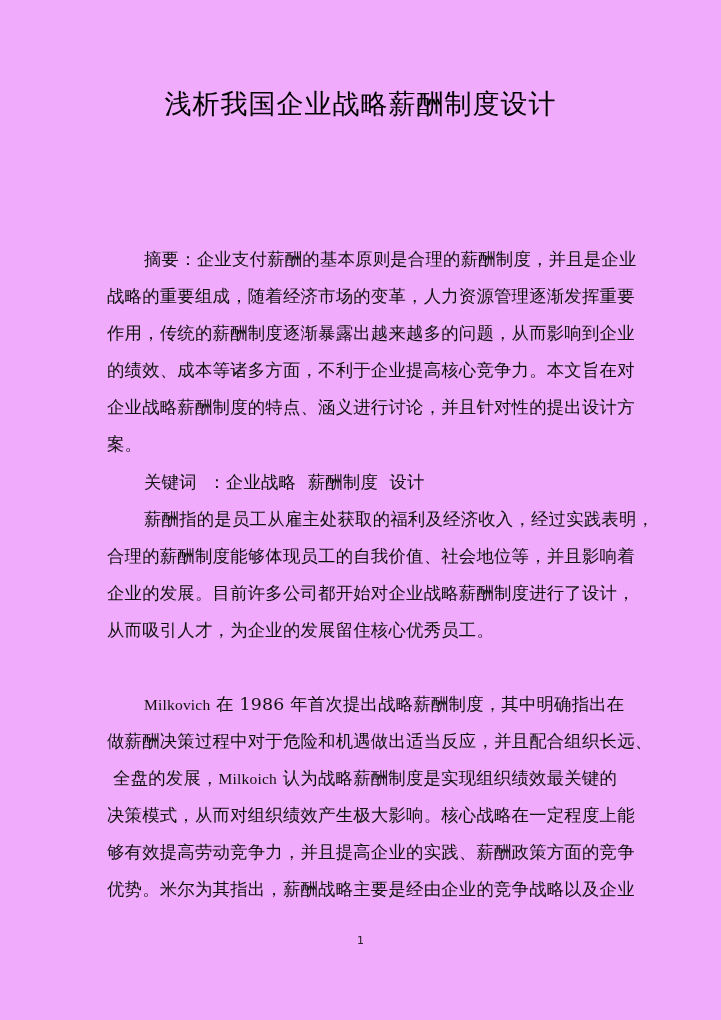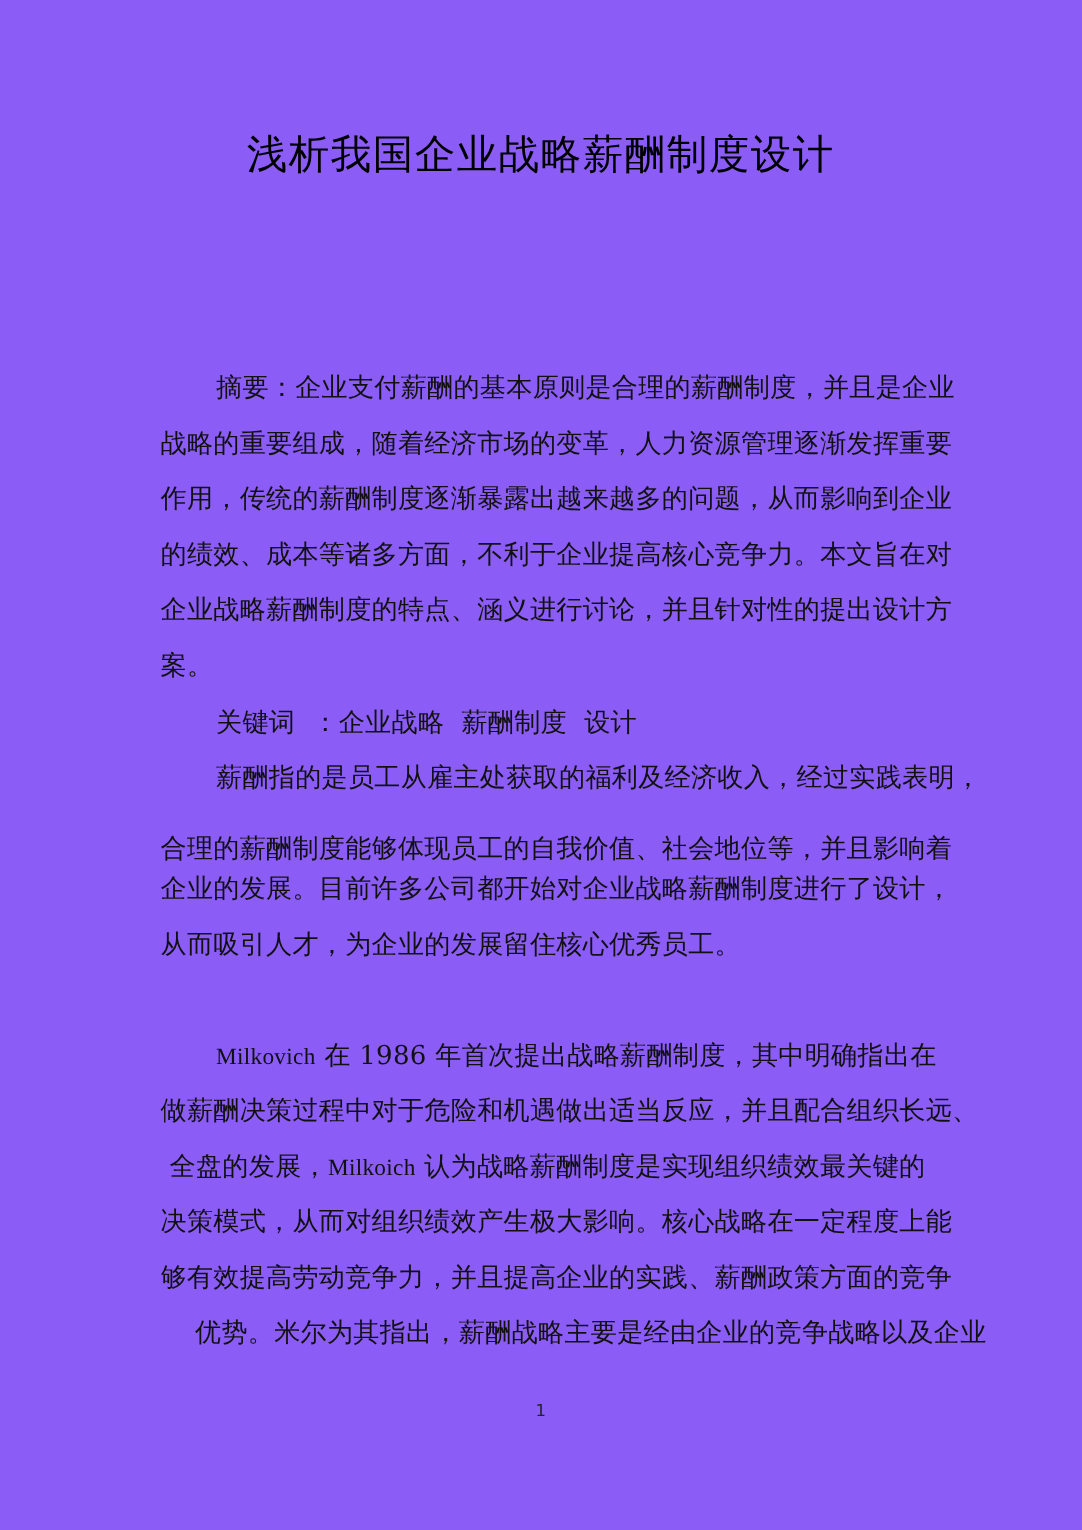--- a/index.html
+++ b/index.html
@@ -13,21 +13,21 @@
       position: relative;
       overflow: hidden;
       font-family: "DejaVu Serif", "Liberation Serif", serif;
       color: #111111;
     }
     .page {
       position: absolute;
       left: 0; top: 0;
       width: 721px;
       height: 1020px;
-      background: #8b5cf6;
+      background: #f0abfc;
     }
     .title {
       position: absolute;
       left: 0;
       top: 84px;
       width: 721px;
       text-align: center;
       font-size: 27px;
       letter-spacing: 1px;
       color: #000;
@@ -76,29 +76,29 @@
     <div class="line justify" style="top:321px;">作用，传统的薪酬制度逐渐暴露出越来越多的问题，从而影响到企业</div>
     <div class="line justify" style="top:358px;">的绩效、成本等诸多方面，不利于企业提高核心竞争力。本文旨在对</div>
     <div class="line justify" style="top:395px;">企业战略薪酬制度的特点、涵义进行讨论，并且针对性的提出设计方</div>
     <div class="line" style="top:432px;">案。</div>
   </div>
 
   <div class="line indent" style="top:470px; white-space:pre;">关键词  ：企业战略  薪酬制度  设计</div>
 
   <div>
     <div class="line indent justify" style="top:507px; width:473px;">薪酬指的是员工从雇主处获取的福利及经济收入，经过实践表明，</div>
-    <div class="line justify" style="top:544px;margin-top:10px;">合理的薪酬制度能够体现员工的自我价值、社会地位等，并且影响着</div>
+    <div class="line justify" style="top:544px;">合理的薪酬制度能够体现员工的自我价值、社会地位等，并且影响着</div>
     <div class="line justify" style="top:581px;">企业的发展。目前许多公司都开始对企业战略薪酬制度进行了设计，</div>
     <div class="line" style="top:618px;">从而吸引人才，为企业的发展留住核心优秀员工。</div>
   </div>
 
 
   <div>
     <div class="line indent" style="top:692px; width:473px;"><span class="mono">Milkovich</span><span> 在 1986 年首次提出战略薪酬制度，其中明确指出在</span></div>
     <div class="line justify" style="top:729px;">做薪酬决策过程中对于危险和机遇做出适当反应，并且配合组织长远、</div>
     <div class="line" style="top:766px;text-align:right;"><span>全盘的发展，</span><span class="mono">Milkoich</span><span> 认为战略薪酬制度是实现组织绩效最关键的</span></div>
     <div class="line justify" style="top:803px;">决策模式，从而对组织绩效产生极大影响。核心战略在一定程度上能</div>
     <div class="line justify" style="top:840px;">够有效提高劳动竞争力，并且提高企业的实践、薪酬政策方面的竞争</div>
-    <div class="line justify" style="top:877px;margin-left:23px;">优势。米尔为其指出，薪酬战略主要是经由企业的竞争战略以及企业</div>
+    <div class="line justify" style="top:877px;">优势。米尔为其指出，薪酬战略主要是经由企业的竞争战略以及企业</div>
   </div>
 
   <div class="page-number">1</div>
 </div>
 
 </body></html>

